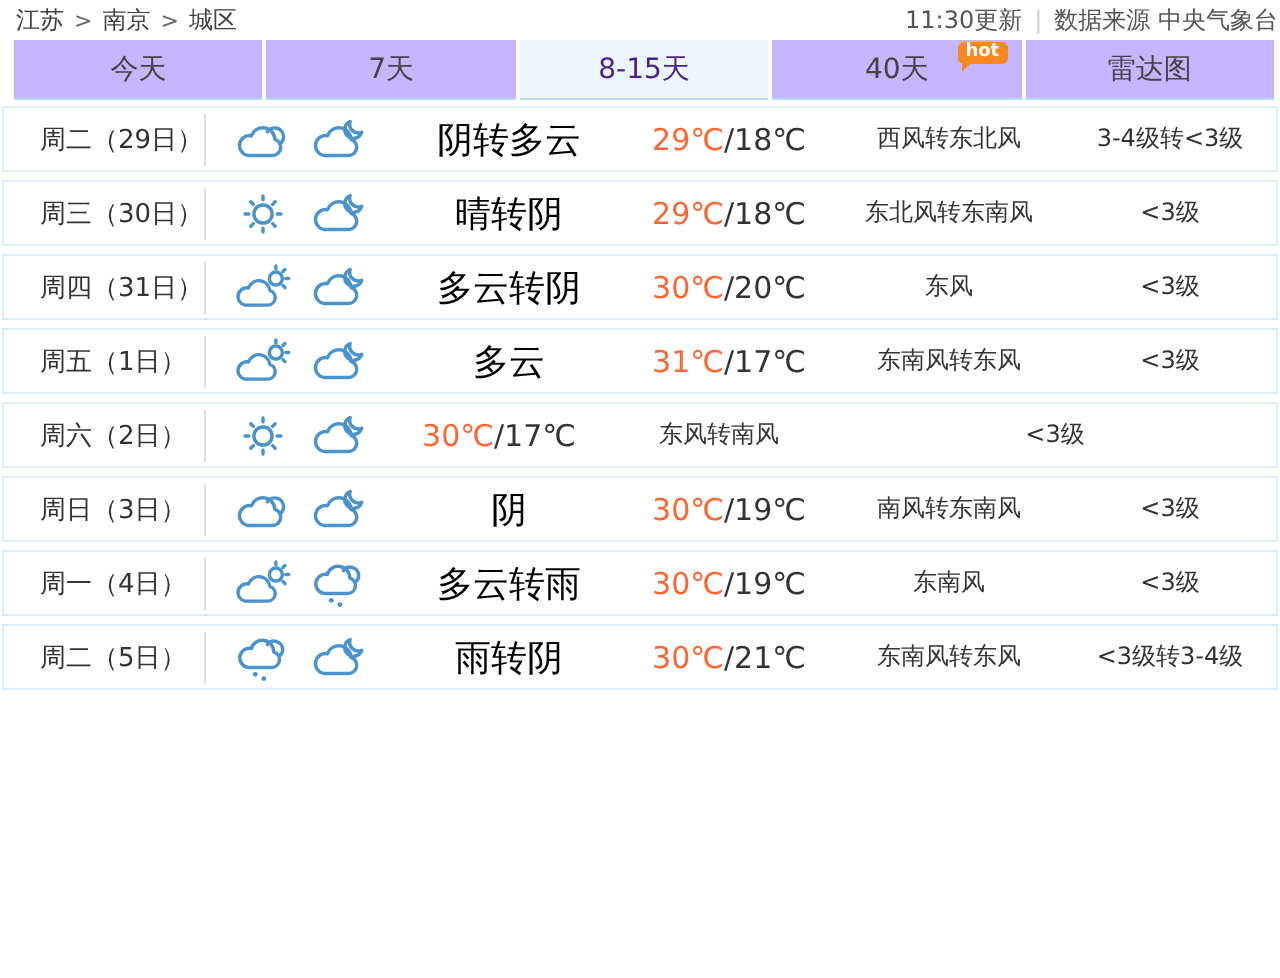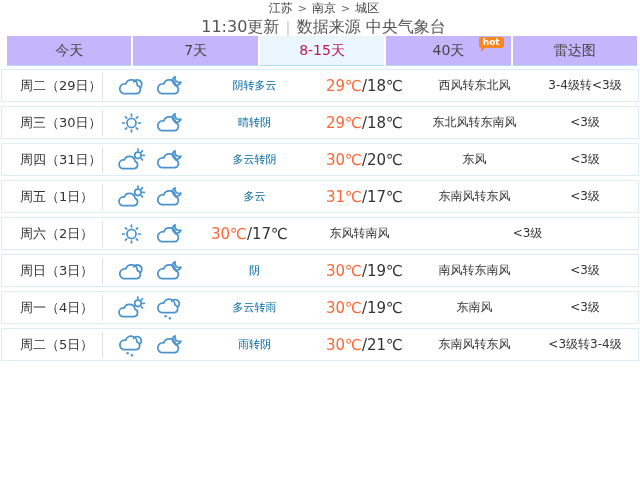--- a/index.html
+++ b/index.html
@@ -1,46 +1,46 @@
 <!DOCTYPE html>
 <html><head>
 <meta charset="utf-8">
 <style>
   * { margin:0; padding:0; box-sizing:border-box; }
   html,body { background:#fff; }
   body { font-family:"DejaVu Sans","Liberation Sans",sans-serif; width:640px; height:489px; overflow:hidden; }
   .page { width:640px; height:489px; background:#fff; }
 
   
-  .topbar { height:36px; display:flex; align-items:center; justify-content:space-between; padding:0 0 0 8px;flex-direction:column; }
+  .topbar { height:20px; display:flex; justify-content:space-between; padding:0 0 0 8px; }
   .crumbs { font-size:12px; color:#404040; display:flex; align-items:center; gap:5px; }
   .crumb { cursor:pointer; }
   .crumb-sep { color:#666; font-size:11px; }
-  .updatebar { font-size:16px; color:#555; display:flex; align-items:center; gap:6px; padding-right:1px; white-space:nowrap; }
+  .updatebar { font-size:12px; color:#555; display:flex; align-items:center; gap:6px; padding-right:1px; white-space:nowrap; }
   .pipe { color:#ccc; }
 
   
   .tabs { display:flex; gap:2px; height:30px; margin:0 3px 0 7px; }
   .tab { flex:1; position:relative; background:#c4b5fd; border-bottom:1px solid #b5daf1; color:#444;
          font-size:14px; display:flex; align-items:center; justify-content:center; cursor:pointer; }
-  .tab.selected { background:#eaf5fd; color:#be185d; }
+  .tab.selected { background:#eaf5fd; color:#4c1d95; }
   .hot-badge { position:absolute; top:1px; right:7px; background:#f8871f; color:#fff; font-size:9px;
                font-weight:bold; line-height:11px; padding:0 4px; border-radius:3px;margin-left:15px; }
   .hot-badge::after { content:''; position:absolute; left:2px; bottom:-4px; border:3px solid transparent;
                       border-top-color:#f8871f; border-left-color:#f8871f; }
 
   
   .rows { margin-top:3px; }
   .row { height:33px; margin:0 1px 4px 1px; border:1px solid #dcedf8; background:#fff;
          display:flex; align-items:center; }
   .cell-day { width:100px; padding-left:18px; font-size:13px; color:#333; white-space:nowrap; }
   .vdiv { width:1px; height:26px; background:#e0e0e0; }
   .cell-icons { width:94px; display:flex; align-items:center; justify-content:center; gap:7px; }
   .wicon { width:31px; height:24px; color:#4a93cc; }
-  .cell-weather { width:115px; text-align:center; font-size:11px; color:#0369a1; }
+  .cell-weather { width:115px; text-align:center; font-size:18px; color:#000000; }
   .cell-temp { width:105px; text-align:center; font-size:15px; color:#333; white-space:nowrap; }
   .t-high { color:#ff6633; }
   .cell-wind { width:115px; text-align:center; font-size:12px; color:#333; white-space:nowrap; }
   .cell-level { flex:1; text-align:center; font-size:12px; color:#333; white-space:nowrap; }
   .defs { position:absolute; width:0; height:0; overflow:hidden; }
 </style>
 </head>
 <body>
 
 <svg class="defs" xmlns="http://www.w3.org/2000/svg" aria-hidden="true">

